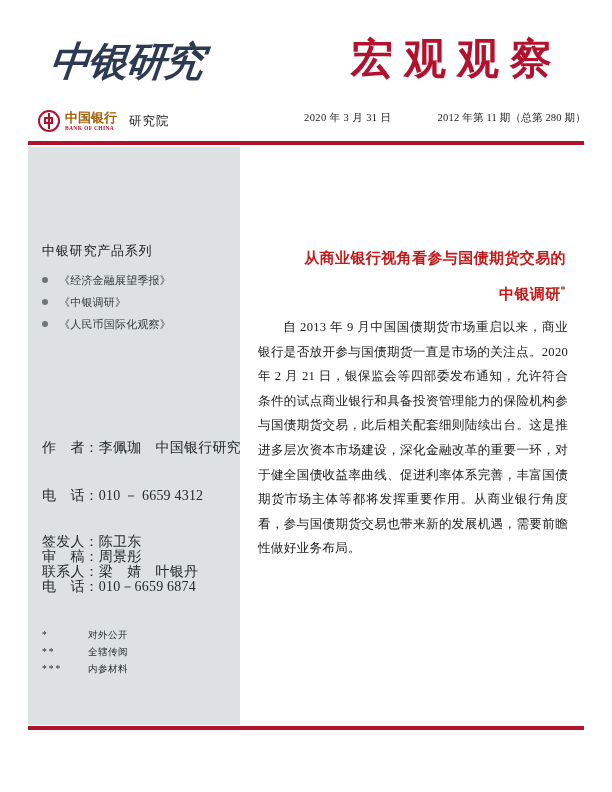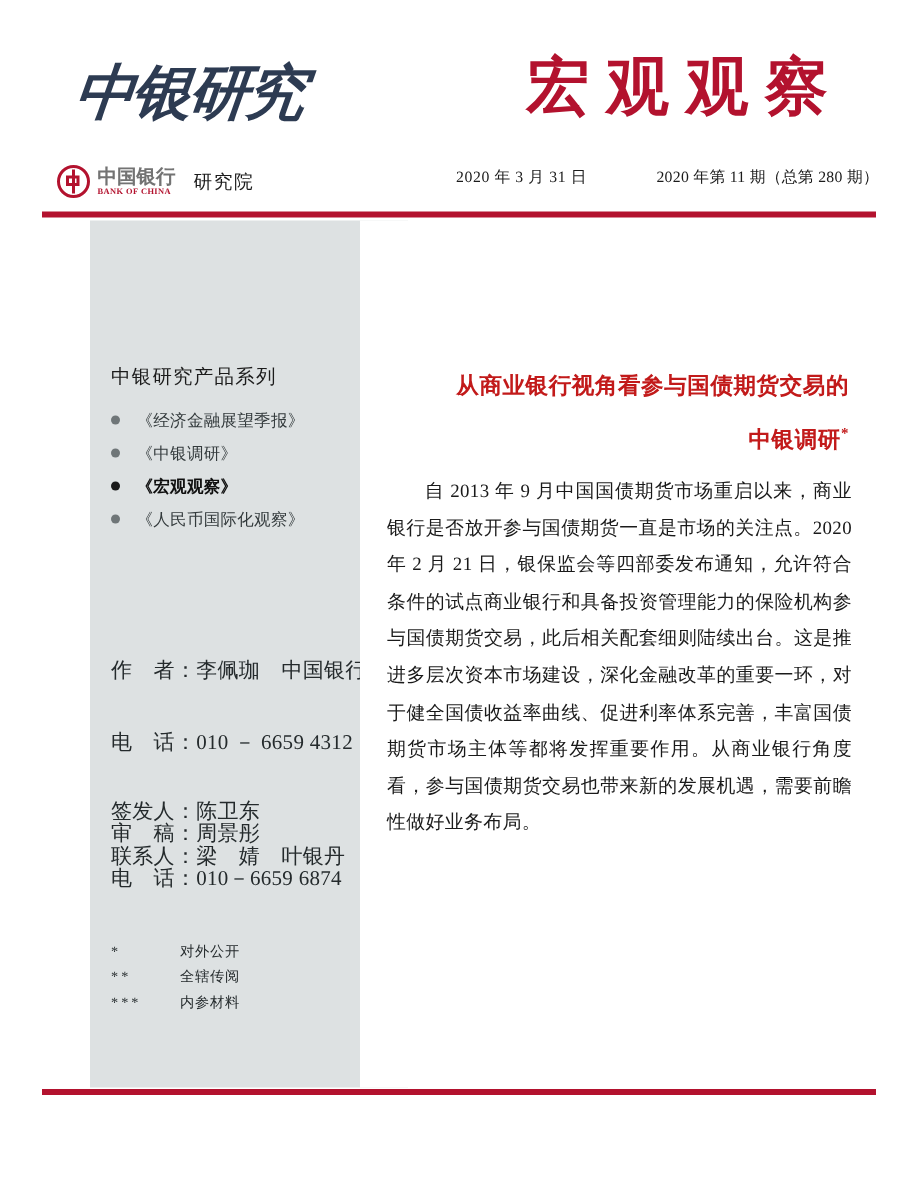--- a/index.html
+++ b/index.html
@@ -104,21 +104,21 @@
     box-sizing: border-box;
   }
   .boc-names {
     margin-left: 5px;
     line-height: 1;
   }
   .boc-cn {
     font-family: "Liberation Serif", "DejaVu Serif", serif;
     font-size: 13px;
     font-weight: bold;
-    color: #737373;
+    color: #a16207;
     letter-spacing: 0px;
     white-space: nowrap;
   }
   .boc-en {
     font-family: "Liberation Serif", "DejaVu Serif", serif;
     font-size: 5.6px;
     font-weight: bold;
     color: #b3122e;
     letter-spacing: 0.3px;
     margin-top: 2px;
@@ -175,21 +175,20 @@
     height: 578px;
   }
 
   .sidebar {
     position: absolute;
     left: 0;
     top: 0;
     width: 212px;
     height: 578px;
     background: #dde1e2;
-    margin-left: 32px;
   }
 
   .sb-heading {
     position: absolute;
     left: 14px;
     top: 95px;
     font-family: "Liberation Serif", "DejaVu Serif", serif;
     font-size: 13px;
     color: #1b1b1b;
     letter-spacing: 0.8px;
@@ -323,45 +322,41 @@
       <div class="boc-mark"></div>
       <div class="boc-names">
         <div class="boc-cn">中国银行</div>
         <div class="boc-en">BANK OF CHINA</div>
       </div>
       <div class="institute">研究院</div>
     </div>
 
     <div class="issue-line">
       <span class="issue-date">2020 年 3 月 31 日</span>
-      <span class="issue-number">2020 年第 11 期（总第 280 期）</span>
+      <span class="issue-number">2012 年第 11 期（总第 280 期）</span>
     </div>
 
   </div>
 
   <div class="rule-top"></div>
 
   <div class="content">
 
     <div class="sidebar">
 
       <div class="sb-heading">中银研究产品系列</div>
 
       <div class="sb-list">
         <div class="sb-item">
           <span class="sb-bullet"></span>
           <span class="sb-label">《经济金融展望季报》</span>
         </div>
         <div class="sb-item">
           <span class="sb-bullet"></span>
           <span class="sb-label">《中银调研》</span>
-        </div>
-        <div class="sb-item active">
-          <span class="sb-bullet"></span>
-          <span class="sb-label">《宏观观察》</span>
         </div>
         <div class="sb-item">
           <span class="sb-bullet"></span>
           <span class="sb-label">《人民币国际化观察》</span>
         </div>
       </div>
 
       <div class="sb-meta">
         <div class="meta-line">作　者：李佩珈　中国银行研究院</div>
         <div class="meta-gap-lg"></div>

